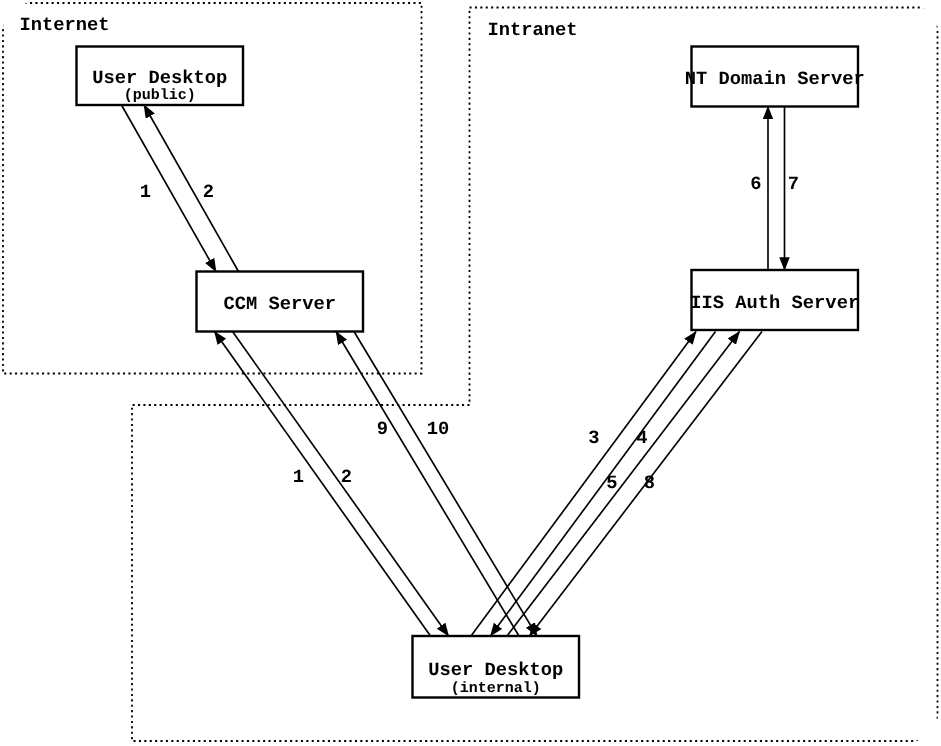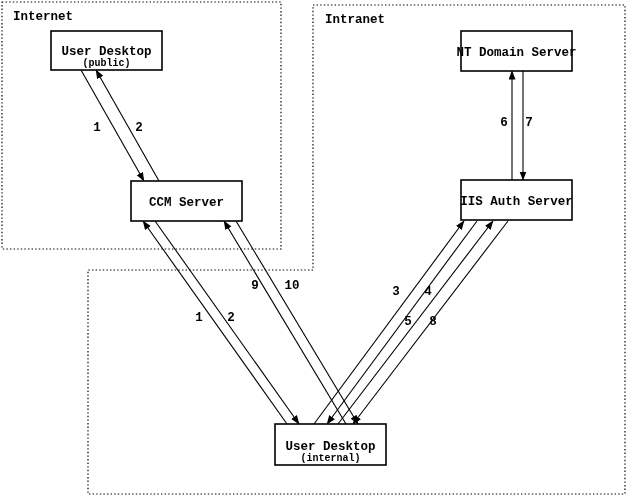--- a/index.html
+++ b/index.html
@@ -6,20 +6,21 @@
     margin: 0;
     padding: 0;
     background: #ffffff;
   }
   .stage {
     position: relative;
     width: 627px;
     height: 497px;
     background: #ffffff;
     overflow: hidden;
+    border-radius: 28px;
   }
   svg { display: block; }
   .zone-border {
     fill: none;
     stroke: #000000;
     stroke-width: 1.2;
     stroke-dasharray: 1.4 2.2;
   }
   .node-box {
     fill: #ffffff;

